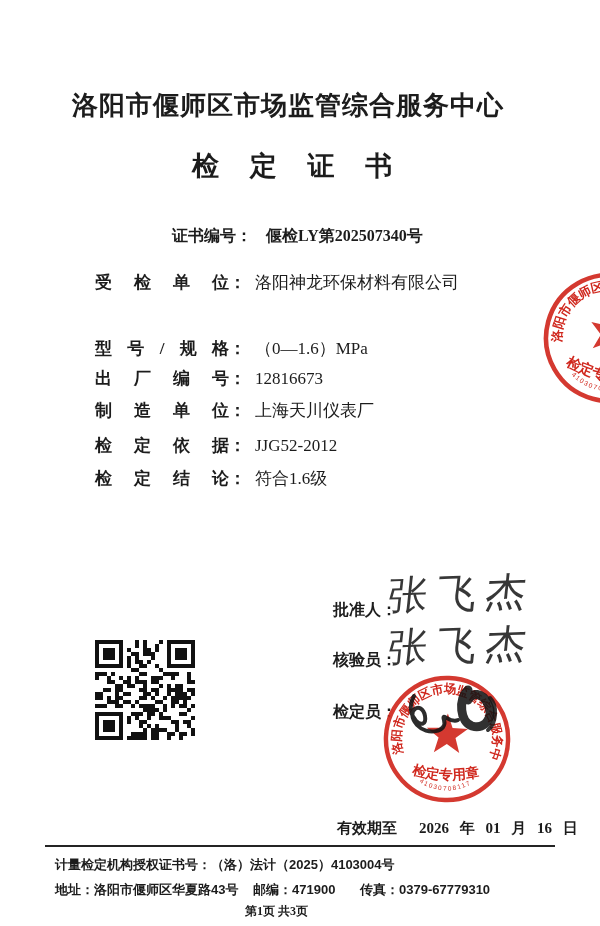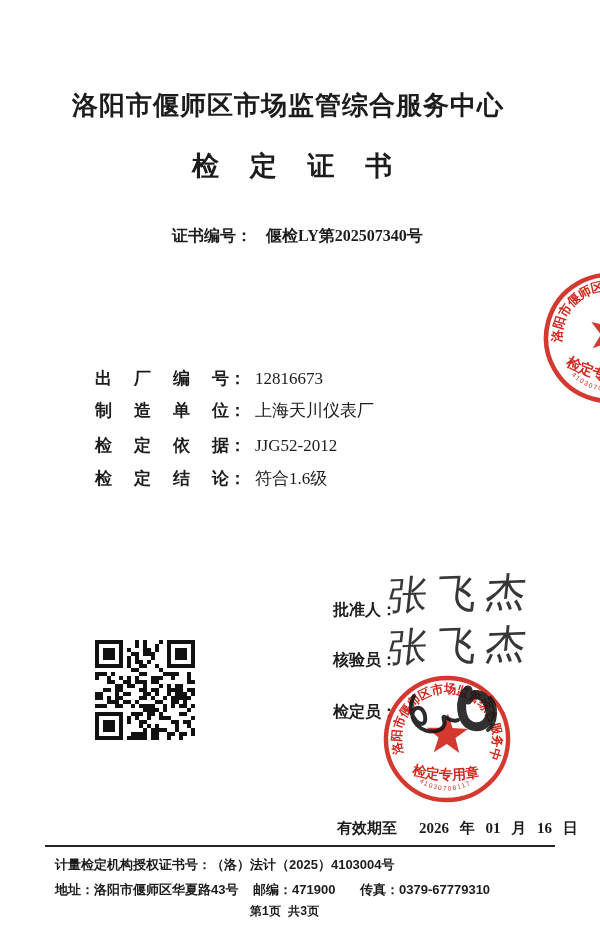--- a/index.html
+++ b/index.html
@@ -31,23 +31,23 @@
   .sigrow-label { left:333px; font-size:16px; font-weight:700; }
   .handwriting {
     font-size:40px; font-weight:500; letter-spacing:9px; opacity:.88;
     transform:rotate(-2deg) skewX(-8deg); white-space:nowrap;
   }
   .daterow { left:337px; font-size:15px; font-weight:600; white-space:nowrap; }
   .daterow .dval { margin-left:22px; word-spacing:7px; }
   .divider { left:45px; top:845px; width:510px; height:2px; background:#242424; }
   .foot { font-family:"Liberation Sans","DejaVu Sans",sans-serif;
           font-size:13px; font-weight:700; white-space:nowrap; }
-  .pageinfo { top:903px; left:12px; width:545px; text-align:center;
+  .pageinfo { top:903px; left:4px; width:545px; text-align:center;
           font-size:12px; font-weight:700;
-          font-family:Liberation Mono, monospace; }
+          font-family:Liberation Serif, serif; }
   .seal-svg { position:absolute; pointer-events:none; }
   .seal-tr { left:542px; top:271px; width:134px; height:134px; transform:rotate(15deg); }
   .seal-bt { left:382px; top:674px; width:130px; height:130px; transform:rotate(2deg); }
   .ring-t  { font:700 12.5px "Liberation Sans",sans-serif; fill:var(--seal); letter-spacing:.5px; }
   .cap-t   { font:700 14px "Liberation Sans",sans-serif; fill:var(--seal); }
   .num-t   { font:400 6.5px "Liberation Sans",sans-serif; fill:var(--seal); letter-spacing:1.5px; }
   .scribble { left:398px; top:680px; }
   #qr { left:95px; top:640px; width:100px; height:100px; }
 </style>
 </head>
@@ -70,20 +70,26 @@
 
 <div class="page">
 
   <div class="abs org-title">洛阳市偃师区市场监管综合服务中心</div>
   <div class="abs doc-title">检 定 证 书</div>
 
   <div class="abs certno">
     <span>证书编号：</span><span class="val">偃检LY第202507340号</span>
   </div>
 
+  <div class="abs frow" style="top:271px">
+    <span class="flabel">受检单位</span><span class="fcolon">：</span><span class="fval">洛阳神龙环保材料有限公司</span>
+  </div>
+  <div class="abs frow" style="top:337px">
+    <span class="flabel">型号/规格</span><span class="fcolon">：</span><span class="fval">（0—1.6）MPa</span>
+  </div>
   <div class="abs frow" style="top:367px">
     <span class="flabel">出厂编号</span><span class="fcolon">：</span><span class="fval">12816673</span>
   </div>
   <div class="abs frow" style="top:399px">
     <span class="flabel">制造单位</span><span class="fcolon">：</span><span class="fval">上海天川仪表厂</span>
   </div>
   <div class="abs frow" style="top:434px">
     <span class="flabel">检定依据</span><span class="fcolon">：</span><span class="fval">JJG52-2012</span>
   </div>
   <div class="abs frow" style="top:467px">

